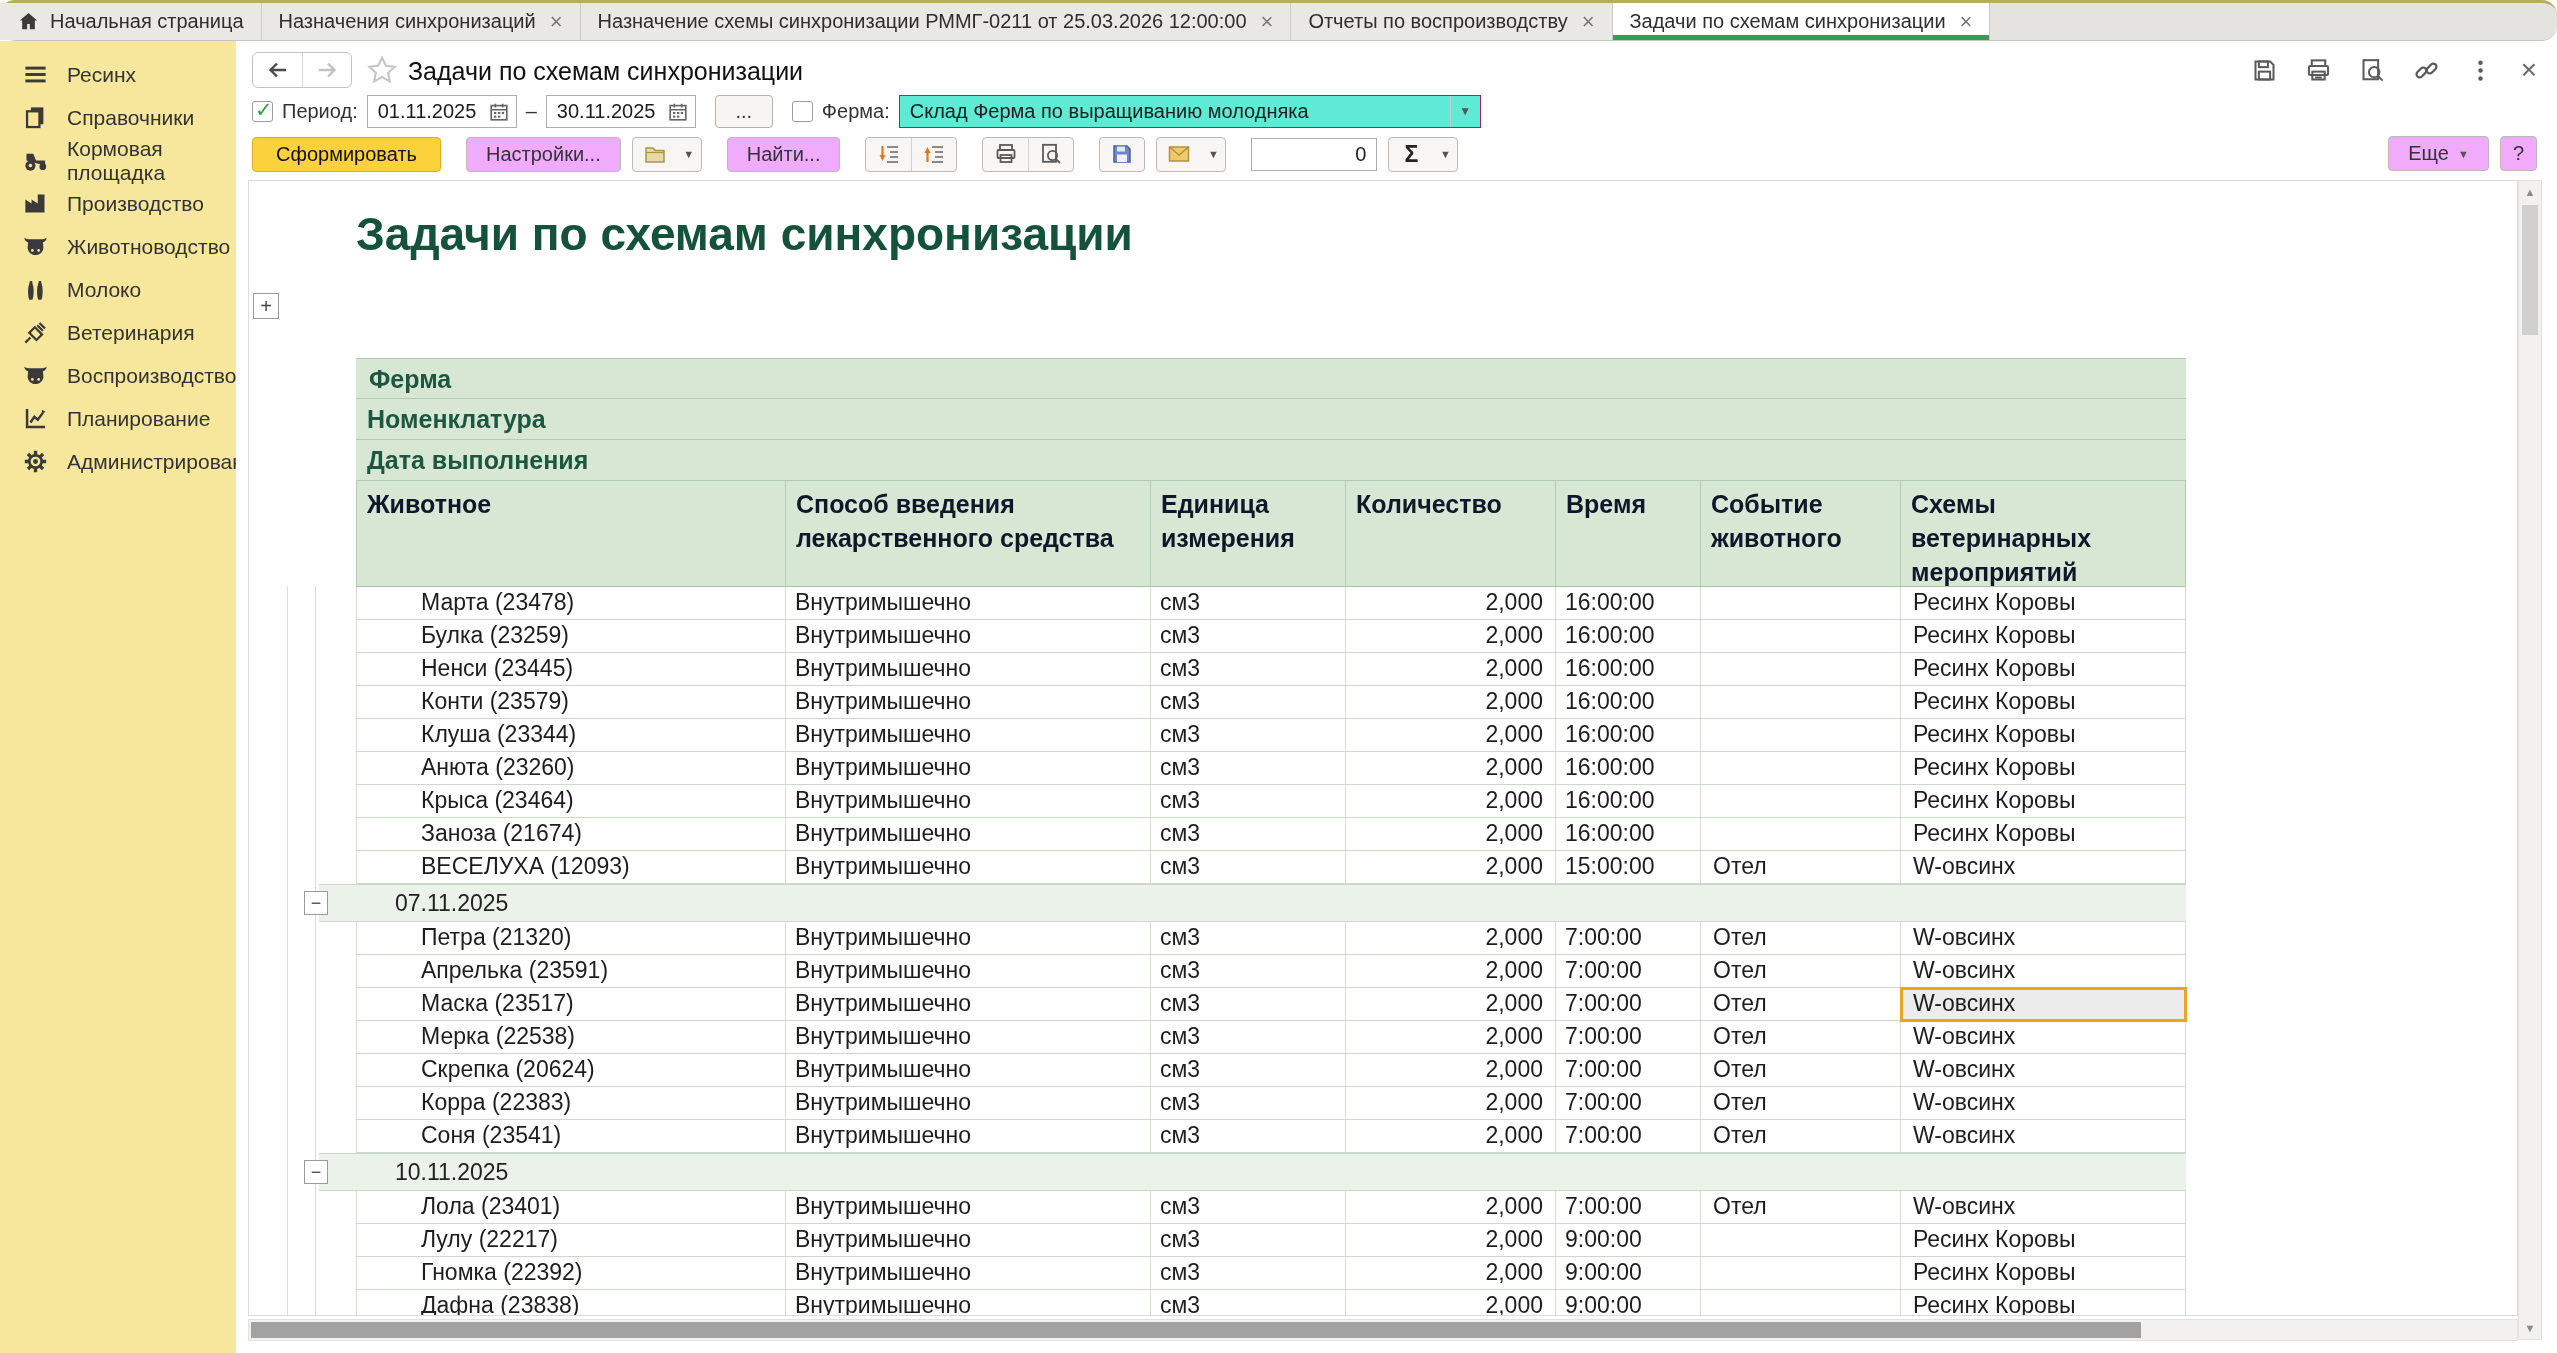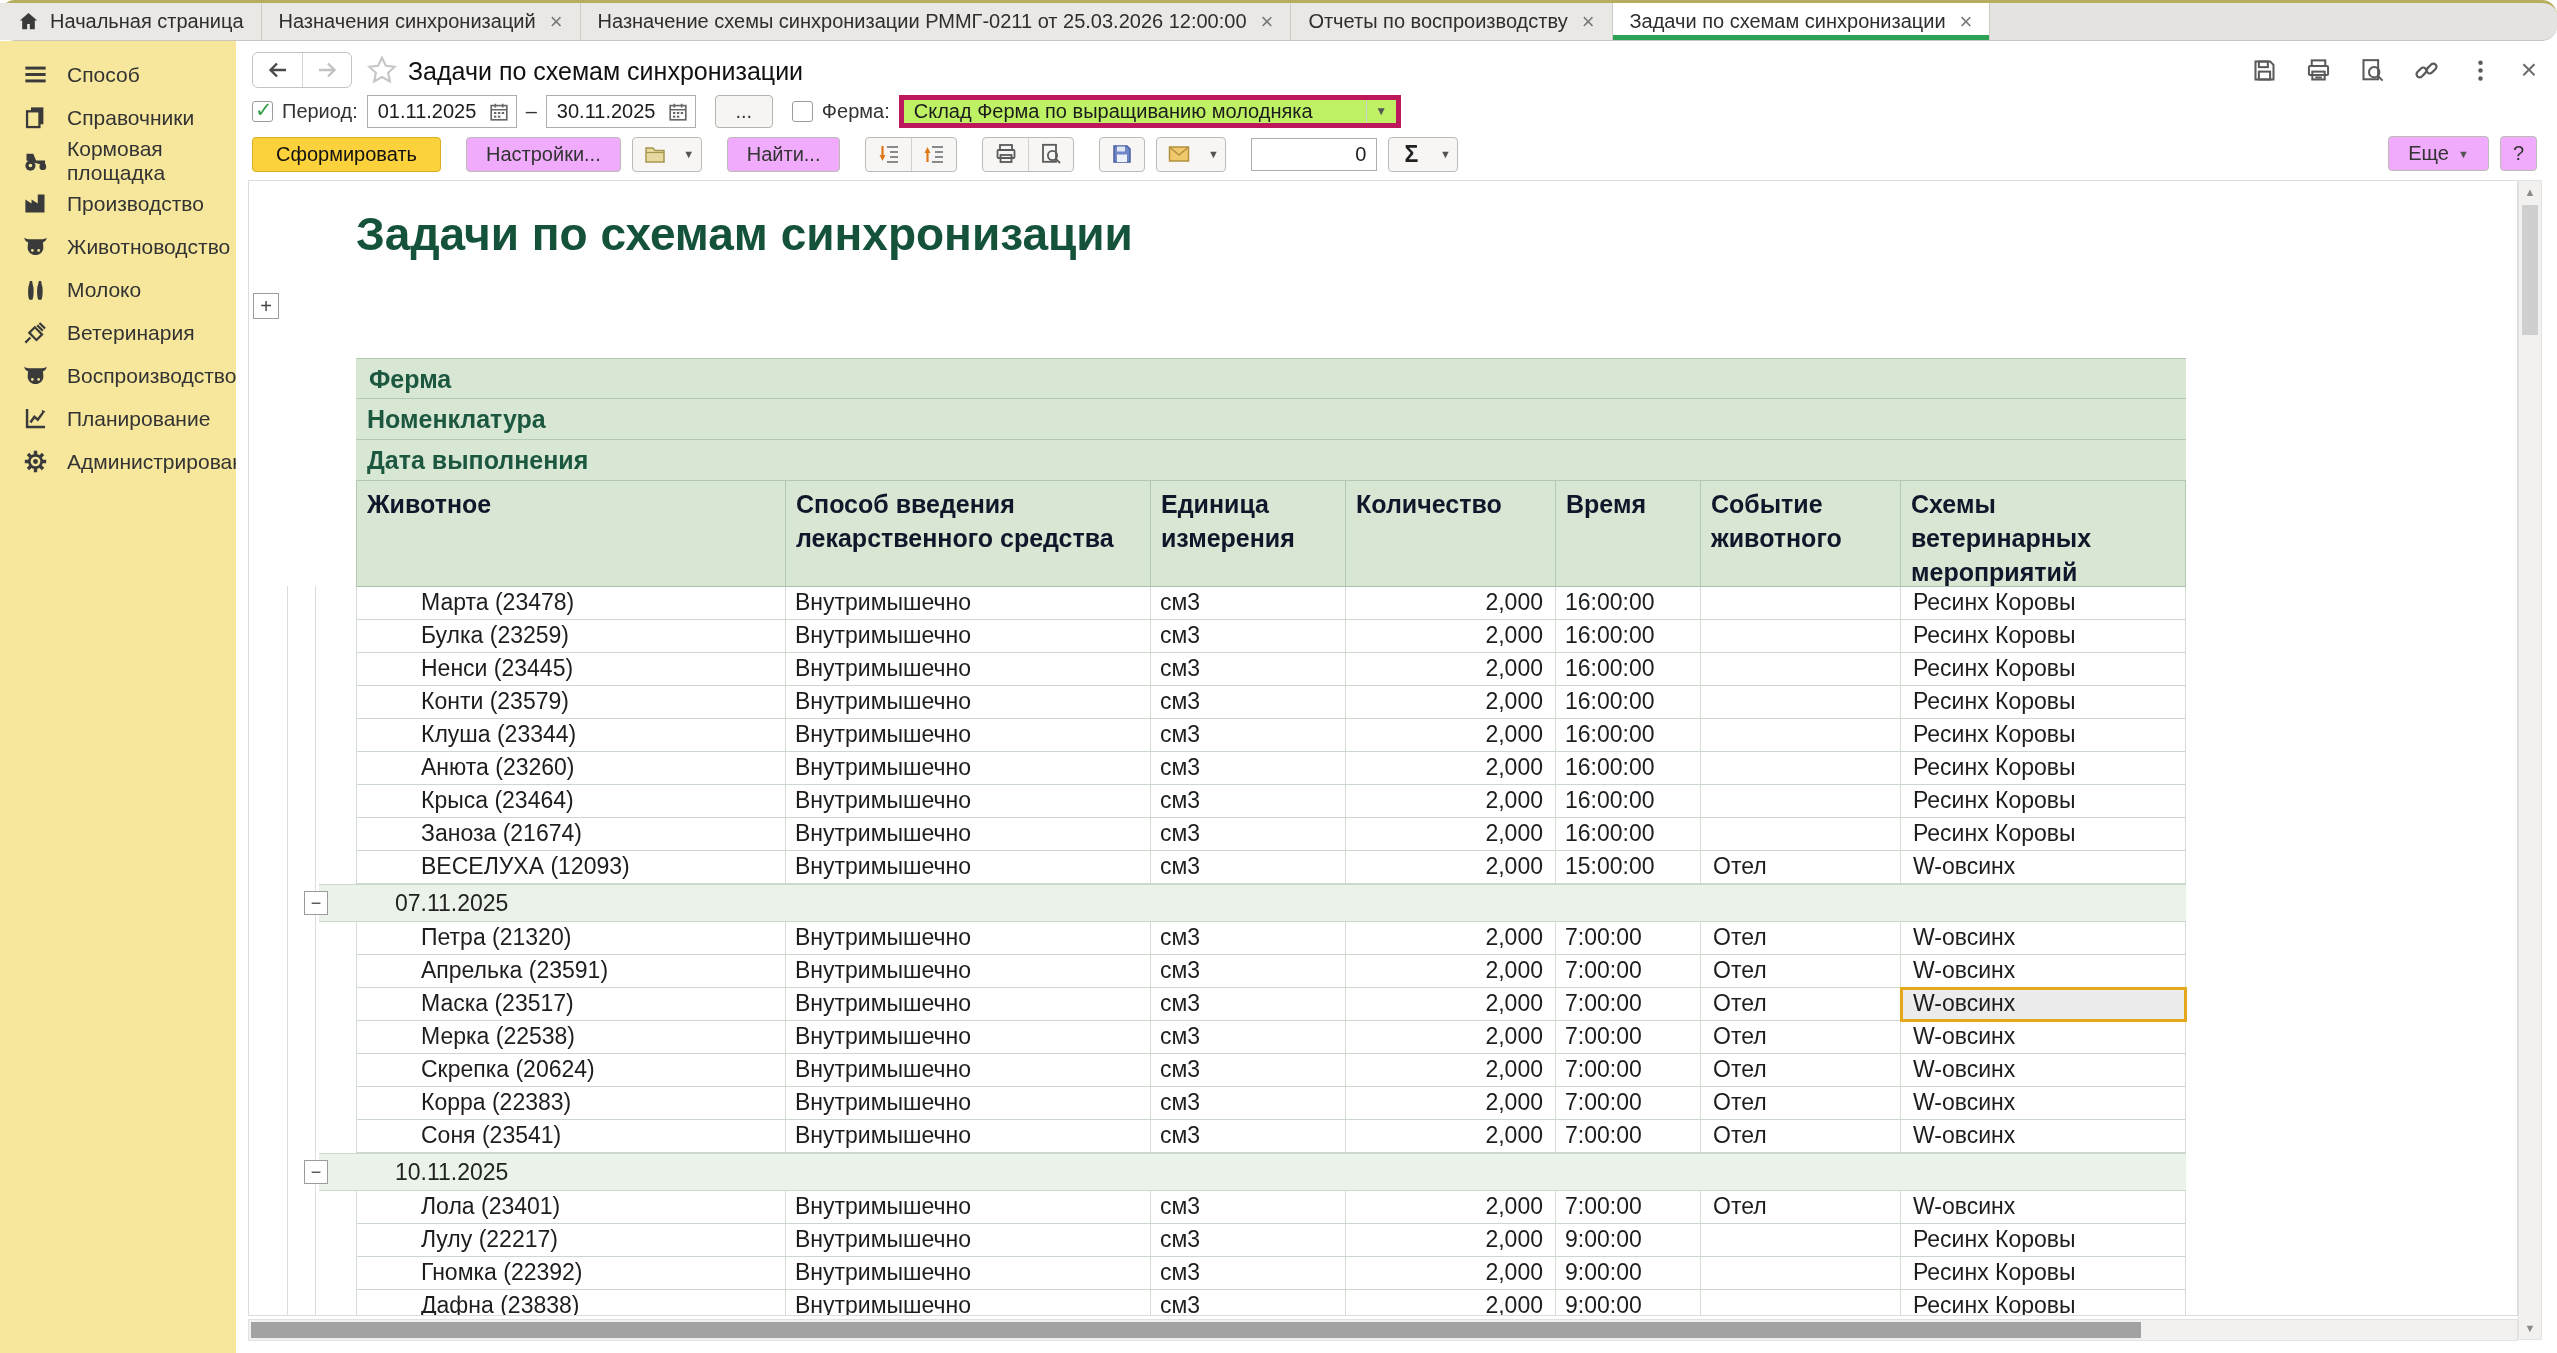--- a/index.html
+++ b/index.html
@@ -56,21 +56,21 @@
     display:flex; align-items:center; gap:9px; font-size:20px; color:#333; }
   .cb { width:21px; height:21px; border:1px solid #9c9c9c; border-radius:3px; background:#fff; position:relative; }
   .cb.checked::after { content:"✓"; position:absolute; left:2px; top:-4px; color:#2f9e44; font-size:21px; font-weight:bold; }
   .field { position:relative; height:33px; border:1px solid #adadad; background:#fff; }
   .field input { width:100%; height:100%; border:0; outline:0; font:inherit; font-size:20px; padding:0 36px 0 10px; color:#1c1c1c; background:transparent; }
   .field .cal { position:absolute; right:6px; top:5px; width:22px; height:22px; }
   .datef { width:150px; }
   .dash { font-size:20px; color:#333; }
   .dots-btn { width:58px; height:33px; border:1px solid #b5b3b0; border-radius:4px; background:#f6f5f3;
     display:flex; align-items:center; justify-content:center; font-size:20px; color:#333; margin:0 10px; }
-  .combo { position:relative; width:502px; height:33px; border:5px solid #be185d; background:#bef264; display:flex; align-items:center; }
+  .combo { position:relative; width:582px; height:33px; border:1px solid #be185d; background:#5eead4; display:flex; align-items:center; }
   .combo .cval { padding-left:10px; font-size:20px; color:#1c1c1c; white-space:nowrap; overflow:hidden; flex:1; }
   .combo .carr { width:30px; height:100%; border-left:1px solid #cccccc; display:flex; align-items:center; justify-content:center; font-size:12px; color:#555; }
 
   
   .toolbar { position:absolute; left:16px; top:95px; height:36px; display:flex; align-items:center; gap:11px; }
   .tbtn { height:35px; border:1px solid #bdbbb8; border-radius:4px; background:#f0abfc;
     display:flex; align-items:center; justify-content:center; font-size:20px; color:#333; padding:0 19px; white-space:nowrap; }
   .tbtn.primary { background:#fbd23b; border-color:#d9ae25; color:#111; padding:0 23px; }
   .ibtn { height:35px; border:1px solid #bdbbb8; border-radius:4px; background:#f7f6f5;
     display:flex; align-items:center; }
@@ -164,21 +164,21 @@
     <div class="side-item">
       <span class="sicon">
         <svg viewBox="0 0 24 24">
           <g fill="#3a3a3a">
             <rect x="3" y="5" width="18" height="2.6"></rect>
             <rect x="3" y="10.7" width="18" height="2.6"></rect>
             <rect x="3" y="16.4" width="18" height="2.6"></rect>
           </g>
         </svg>
       </span>
-      <span>Способ</span>
+      <span>Ресинх</span>
     </div>
     <div class="side-item">
       <span class="sicon">
         <svg viewBox="0 0 24 24">
           <rect x="8" y="3" width="11" height="15" fill="#3a3a3a"></rect>
           <rect x="4.5" y="6.5" width="11" height="14" fill="#f6e79c" stroke="#3a3a3a" stroke-width="2"></rect>
         </svg>
       </span>
       <span>Справочники</span>
     </div>

